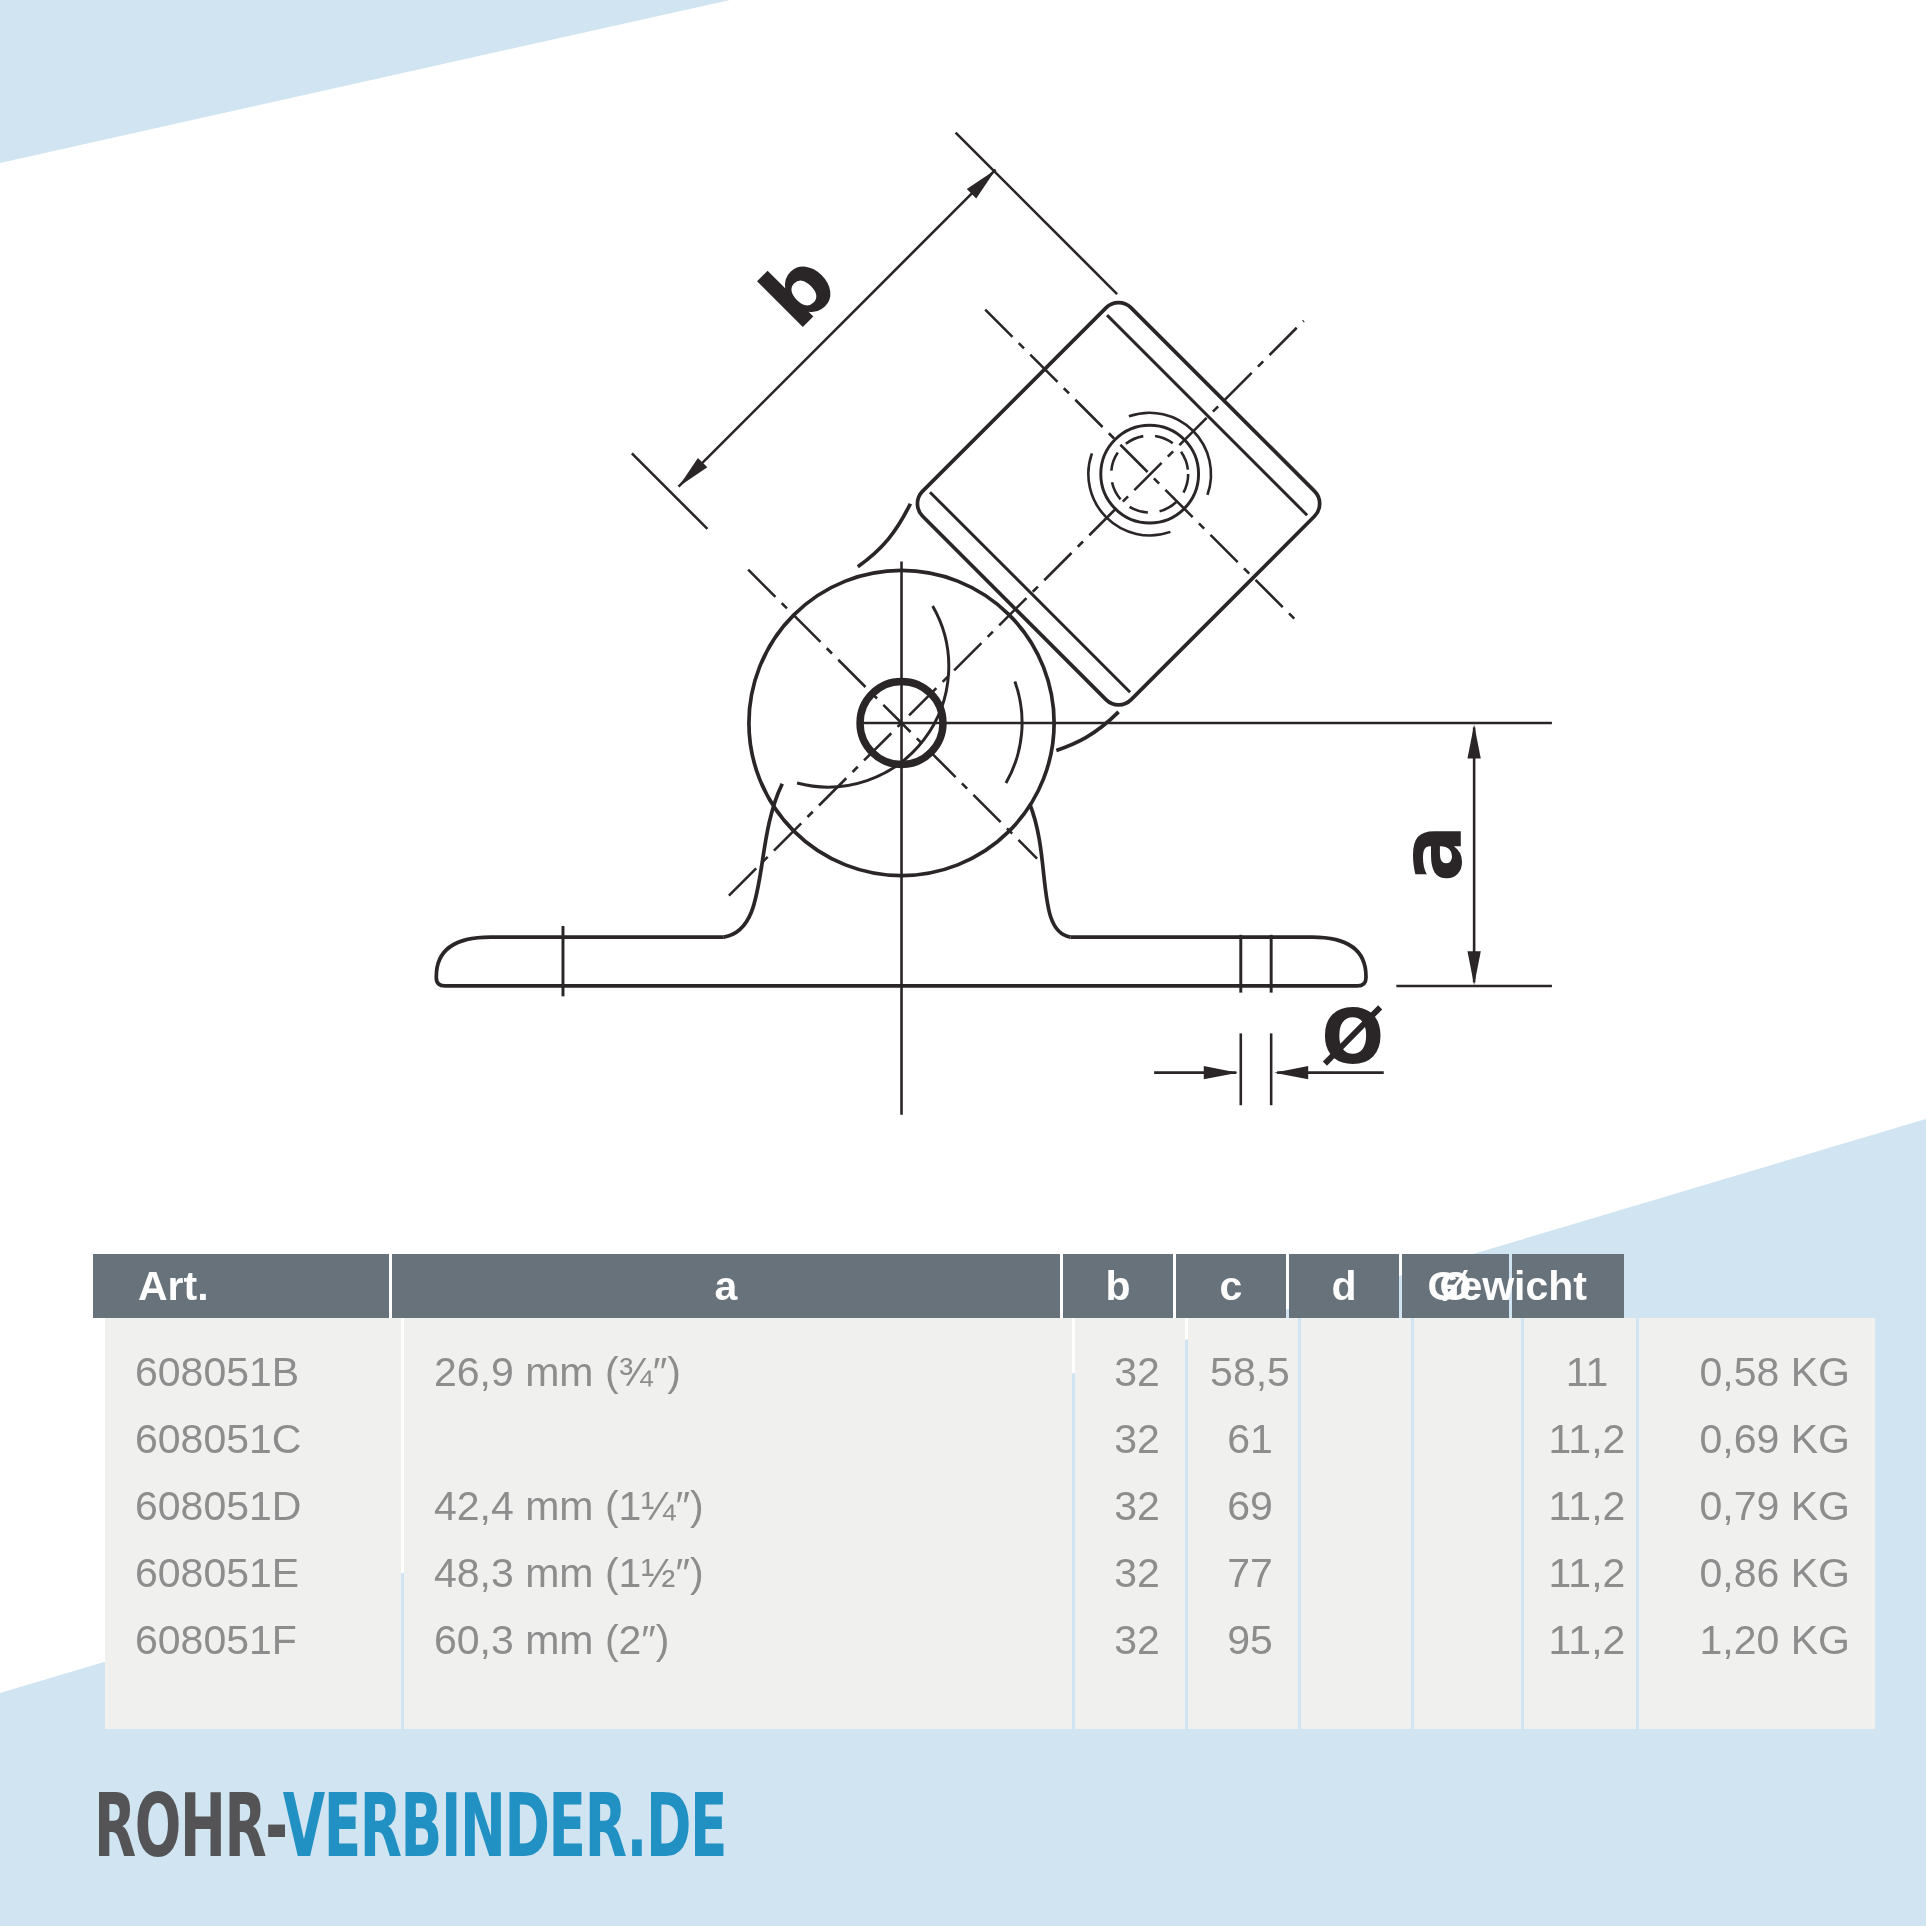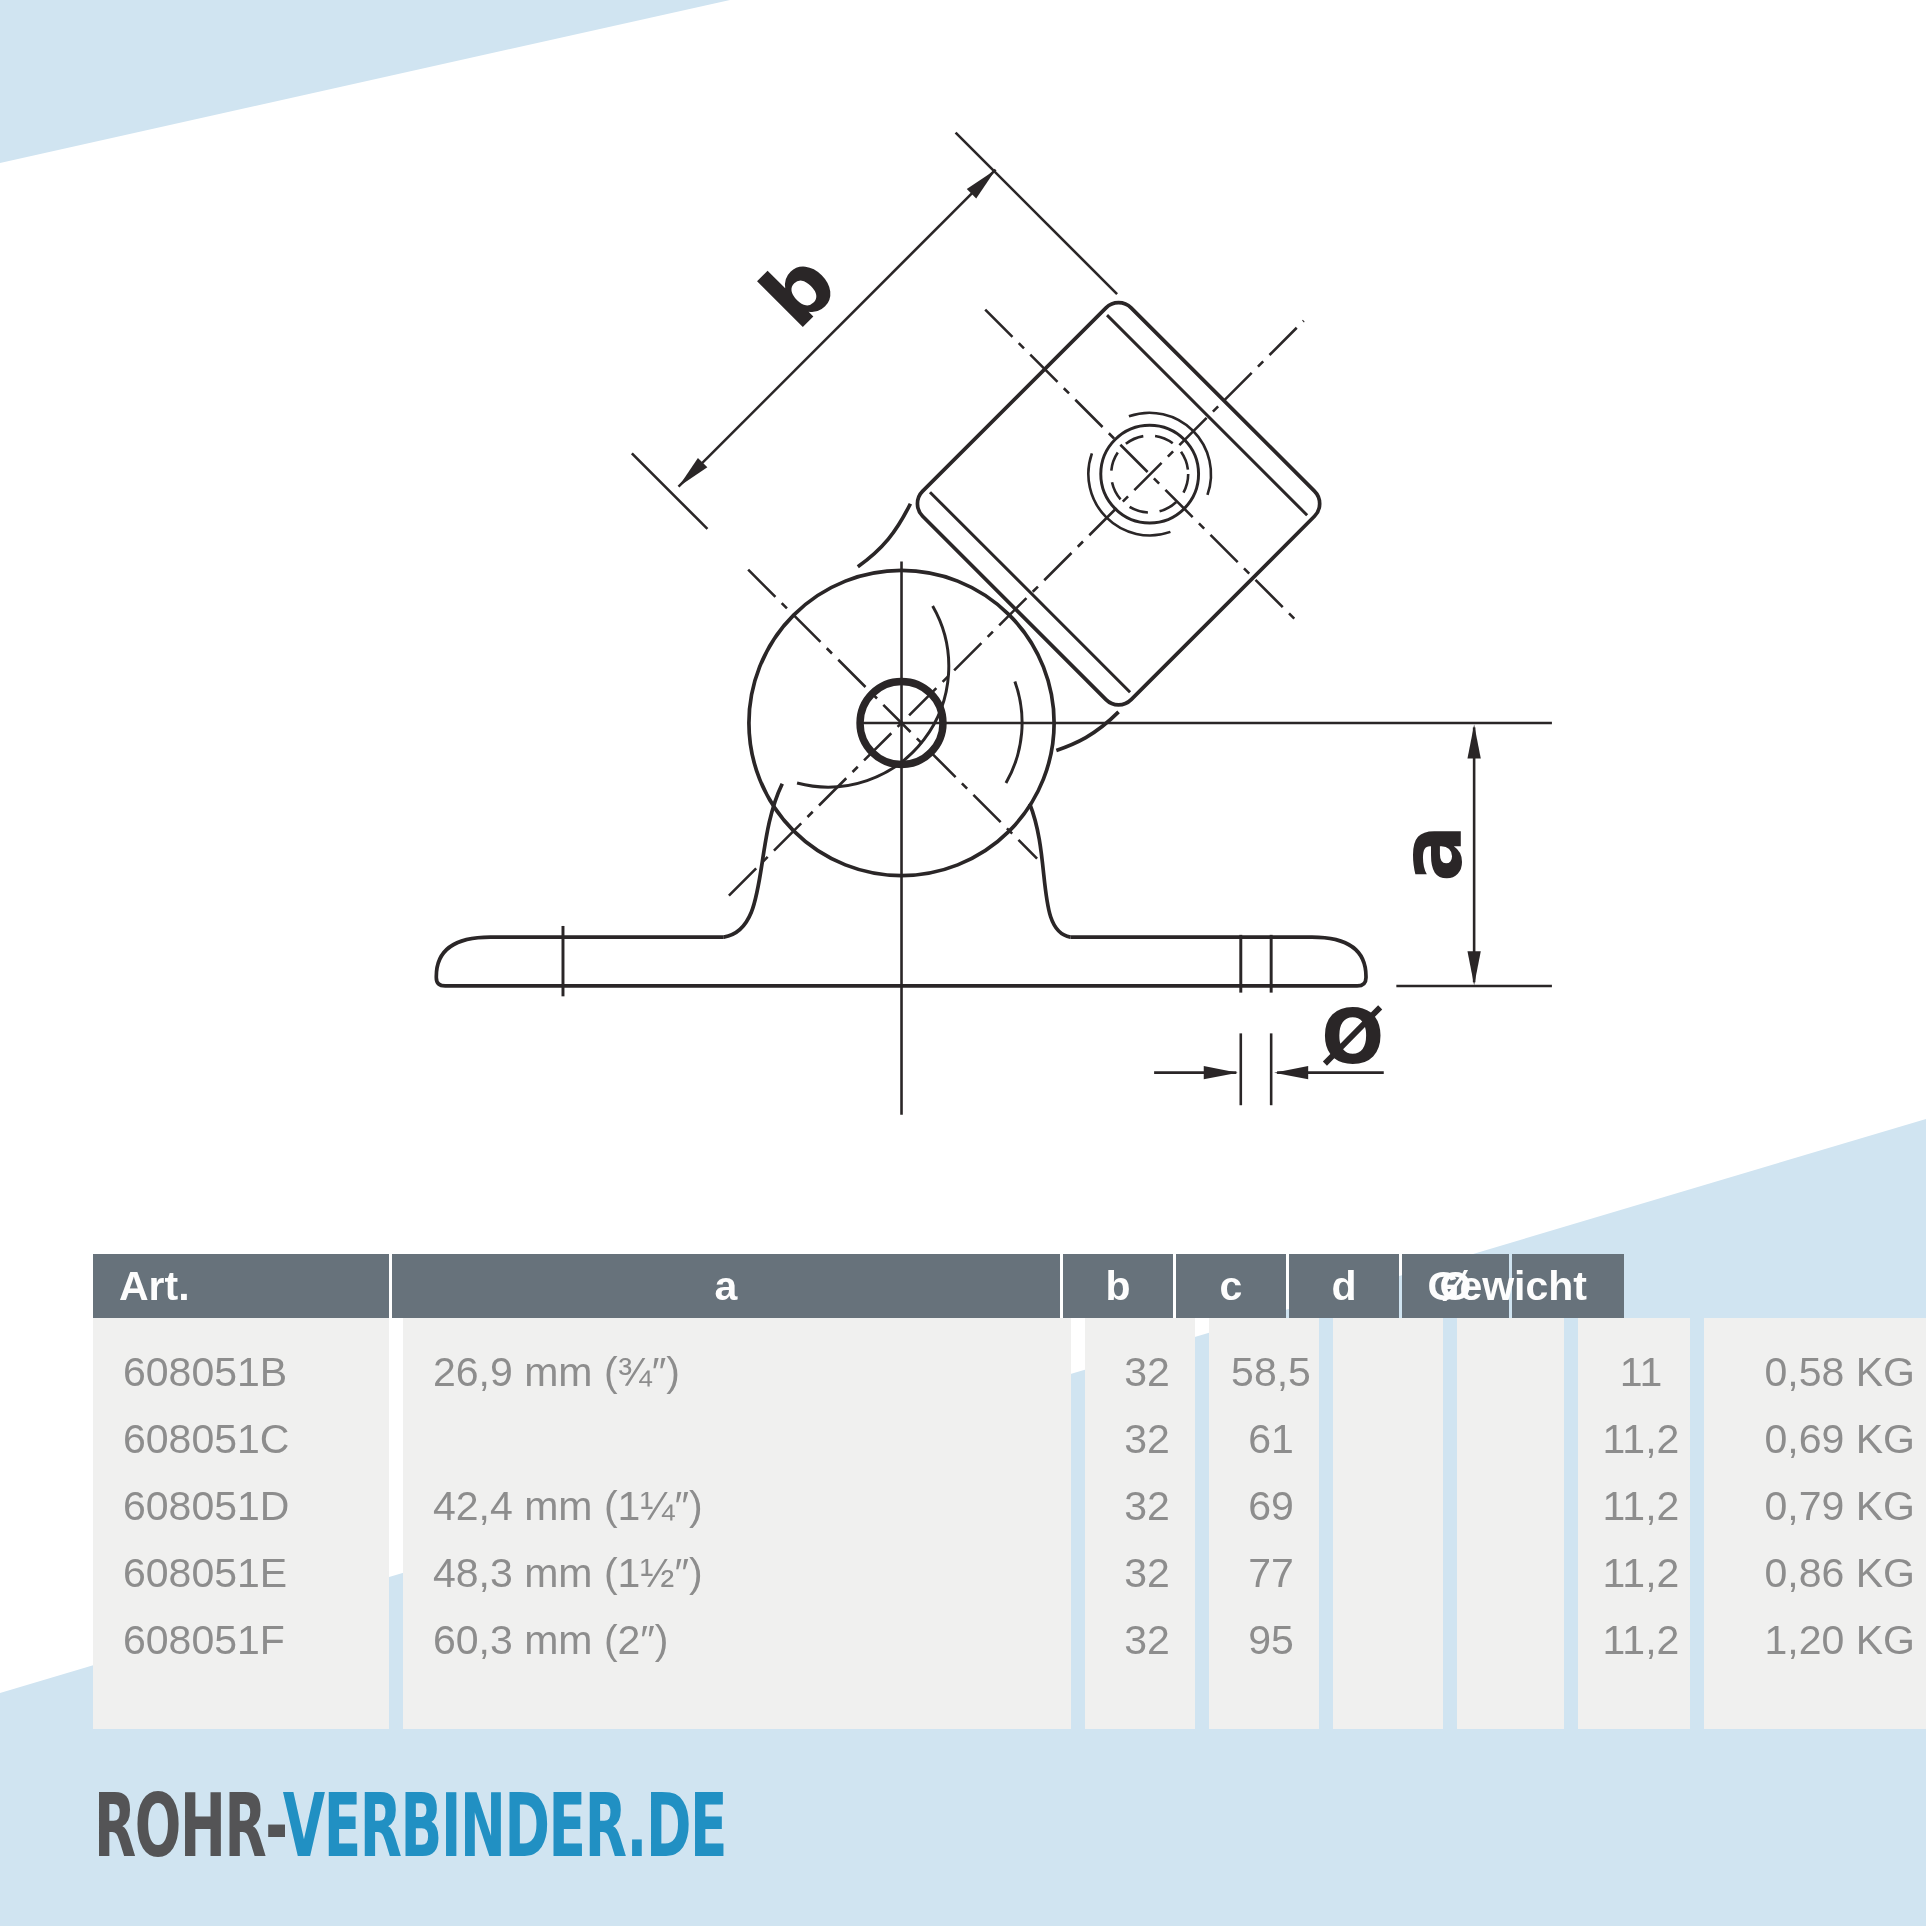--- a/index.html
+++ b/index.html
@@ -24,31 +24,31 @@
   .ah{fill:#2a2627;stroke:none;}
   
   .spec-table{position:absolute;left:93px;top:1254px;width:1769px;}
   .trow{display:grid;grid-template-columns:296px 668px 110px 110px 110px 107px 112px 236px;column-gap:3px;}
   .thead .cell{
     background:#67727b;color:#fdfdfd;height:64px;line-height:64px;
     font-size:41px;font-weight:600;
   }
   .tbody{
     display:grid;grid-template-columns:296px 668px 110px 110px 110px 107px 112px 236px;
-    grid-template-rows:21px repeat(5,67px) 55px;column-gap:14px;
+    grid-template-rows:21px repeat(5,67px) 55px;column-gap:3px;margin-left:12px;
   }
   .stripe{grid-row:1/span 7;background:#f0f0ef;}
   .tbody .cell{
     display:flex;align-items:center;color:#8d8d8d;font-size:41px;font-weight:400;
     background:transparent;
   }
   .cell.al{justify-content:flex-start;padding-left:30px;}
   .cell.ac{justify-content:center;padding-left:14px;}
   .cell.ar{justify-content:flex-end;padding-right:25px;}
-  .thead .cell.al{padding-left:26px;}
+  .thead .cell.al{padding-left:45px;}
   .thead .cell{text-align:left;}
   .thead .cell.ac{text-align:center;padding-left:0;display:flex;align-items:center;justify-content:center;}
   .thead .cell.ar{display:flex;align-items:center;justify-content:flex-end;padding-right:37px;}
   
   .logo{
     position:absolute;left:94px;top:1782px;white-space:nowrap;
     font-size:87px;line-height:89px;font-weight:bold;
     font-family:"DejaVu Sans",sans-serif;letter-spacing:-2.2px;
     transform:scaleX(0.63);transform-origin:left center;
   }

